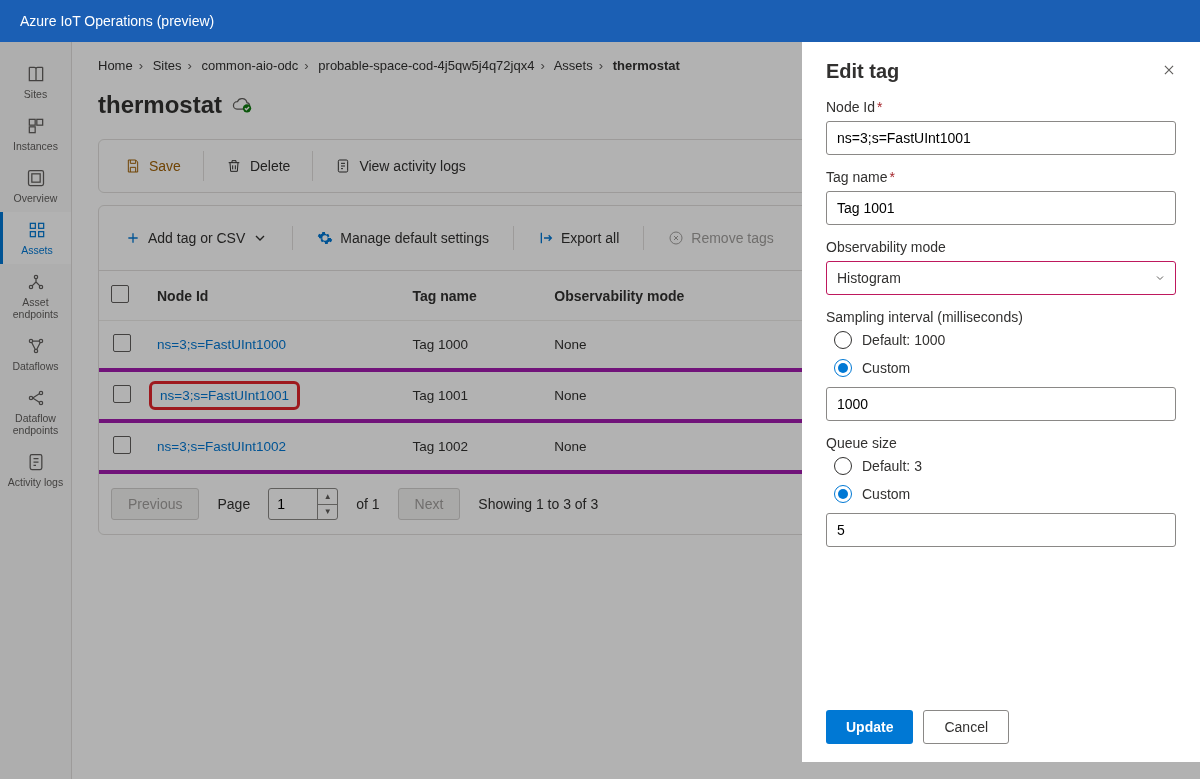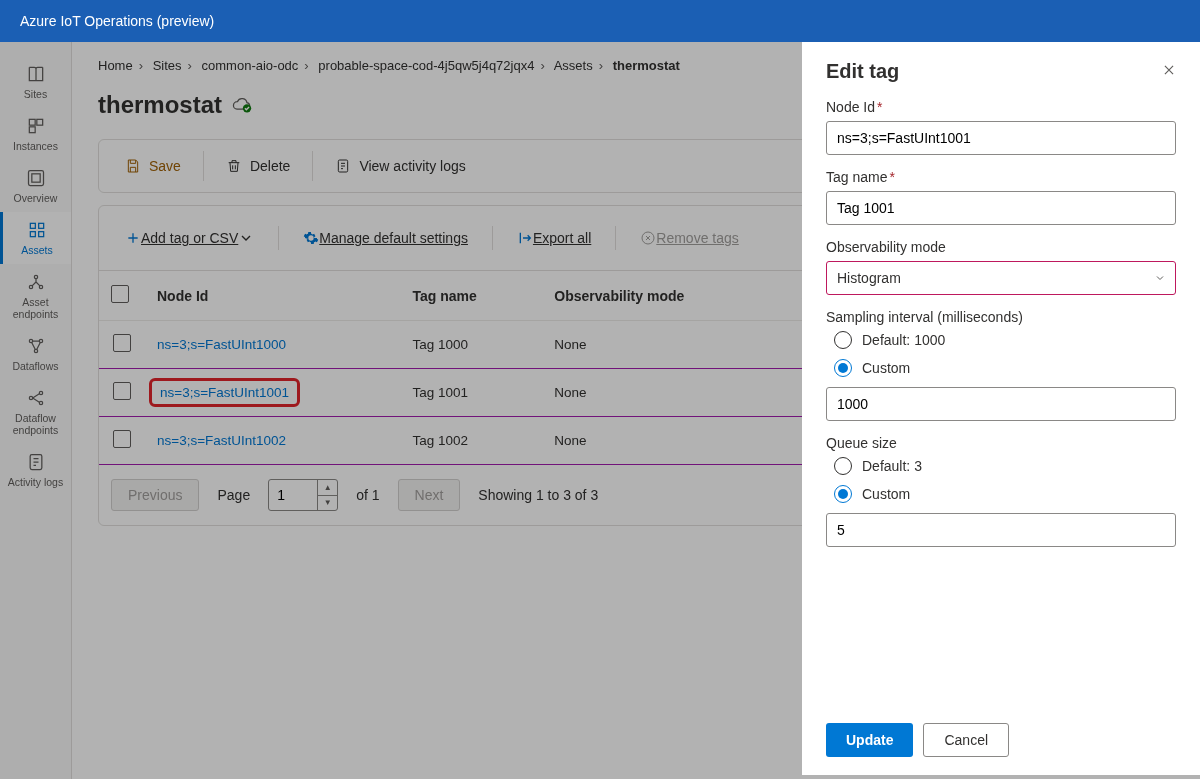--- a/index.html
+++ b/index.html
@@ -33,47 +33,47 @@
     .action-btn { display: flex; align-items: center; gap: 8px; padding: 6px 8px; cursor: pointer; color: #323130; font-size: 14px; }
     .action-btn.disabled { color: #a16207; cursor: default; }
     .action-sep { width: 1px; height: 30px; background: #e1dfdd; margin: 0 14px; }
     
     .tabs { display: flex; gap: 24px; border-bottom: none; margin-bottom: 20px; padding-left: 4px; }
     .tab { padding: 8px 0; cursor: pointer; color: #323130; font-size: 14px; }
     .tab.active { font-weight: 600; border-bottom: 3px solid #0078d4; }
     
     .table-container { border: 1px solid #e1dfdd; border-radius: 6px; padding: 0; overflow: hidden; }
     .table-toolbar { display: flex; align-items: center; gap: 6px; padding: 20px 16px; border-bottom: 1px solid #e1dfdd; }
-    .tool-btn { display: flex; align-items: center; padding: 4px 10px; cursor: pointer; color: #323130; font-size: 14px; text-decoration: underline; }
+    .tool-btn { display: flex; align-items: center; gap: 7px; padding: 4px 10px; cursor: pointer; color: #323130; font-size: 14px; }
     .tool-btn svg { width: 16px; height: 16px; }
     .tool-btn .blue { color: #0078d4; }
     .tool-btn.disabled { color: #a19f9d; }
     .tool-btn.disabled svg { color: #a19f9d; }
     .tool-sep { width: 1px; height: 24px; background: #e1dfdd; margin: 0 8px; }
     
     table.data { width: 100%; border-collapse: collapse; }
     table.data th { text-align: left; font-weight: 600; padding: 14px 12px; font-size: 14px; border-bottom: 1px solid #edebe9; }
-    table.data td { padding: 13px 12px; border-bottom: 1px solid #a21caf; font-size: 13.5px; }
+    table.data td { padding: 13px 12px; border-bottom: 4px solid #a21caf; font-size: 13.5px; }
     table.data td.link { color: #0078d4; cursor: pointer; }
     .checkbox { width: 18px; height: 18px; border: 1px solid #605e5c; border-radius: 2px; display: inline-block; cursor: pointer; background: #fff; }
     .col-check { width: 46px; text-align: center; }
     
     .highlight-box { display: inline-block; border: 3px solid #e3242b; border-radius: 6px; padding: 4px 8px; margin: -4px -8px; }
     
     .pagination { display: flex; align-items: center; gap: 18px; padding: 14px 12px; font-size: 14px; }
     .pag-btn { border: 1px solid #d2d0ce; background: #f3f2f1; color: #a19f9d; padding: 7px 16px; border-radius: 3px; cursor: default; font-size: 14px; }
     .pag-input { width: 70px; height: 32px; border: 1px solid #8a8886; border-radius: 3px; padding: 0 24px 0 8px; font-size: 14px; position: relative; }
     .pag-input-wrap { position: relative; display: inline-block; }
     .spinner { position: absolute; right: 1px; top: 1px; bottom: 1px; width: 20px; display: flex; flex-direction: column; border-left: 1px solid #8a8886; }
     .spinner div { flex: 1; display: flex; align-items: center; justify-content: center; font-size: 8px; color: #605e5c; cursor: pointer; }
     .spinner div:first-child { border-bottom: 1px solid #8a8886; }
     
     
     .overlay { position: absolute; inset: 0; background: rgba(0,0,0,0.3); z-index: 10; }
-    .panel { position: absolute; right: 0; top: 0; bottom: 4px; width: 398px; background: #fff; z-index: 20; display: flex; flex-direction: column; padding: 18px 24px; }
+    .panel { position: absolute; right: 0; top: 0; bottom: 17px; width: 398px; background: #fff; z-index: 20; display: flex; flex-direction: column; padding: 18px 24px; }
     .panel-header { display: flex; justify-content: space-between; align-items: center; margin-bottom: 16px; }
     .panel-title { font-size: 20px; font-weight: 600; }
     .close-btn { cursor: pointer; font-size: 16px; color: #605e5c; }
     .panel-body { flex: 1; overflow: auto; }
     .field { margin-bottom: 14px; }
     .field-label { font-size: 14px; margin-bottom: 6px; display: block; }
     .req { color: #a4262c; margin-left: 2px; }
     .field-input { width: 100%; height: 34px; border: 1px solid #8a8886; border-radius: 3px; padding: 0 10px; font-size: 14px; font-family: inherit; }
     .field-select { width: 100%; height: 34px; border: 1px solid #be185d; border-radius: 3px; padding: 0 32px 0 10px; font-size: 14px; appearance: none; background: #fff; position: relative; display: flex; align-items: center; cursor: pointer; }
     .select-wrap { position: relative; }

